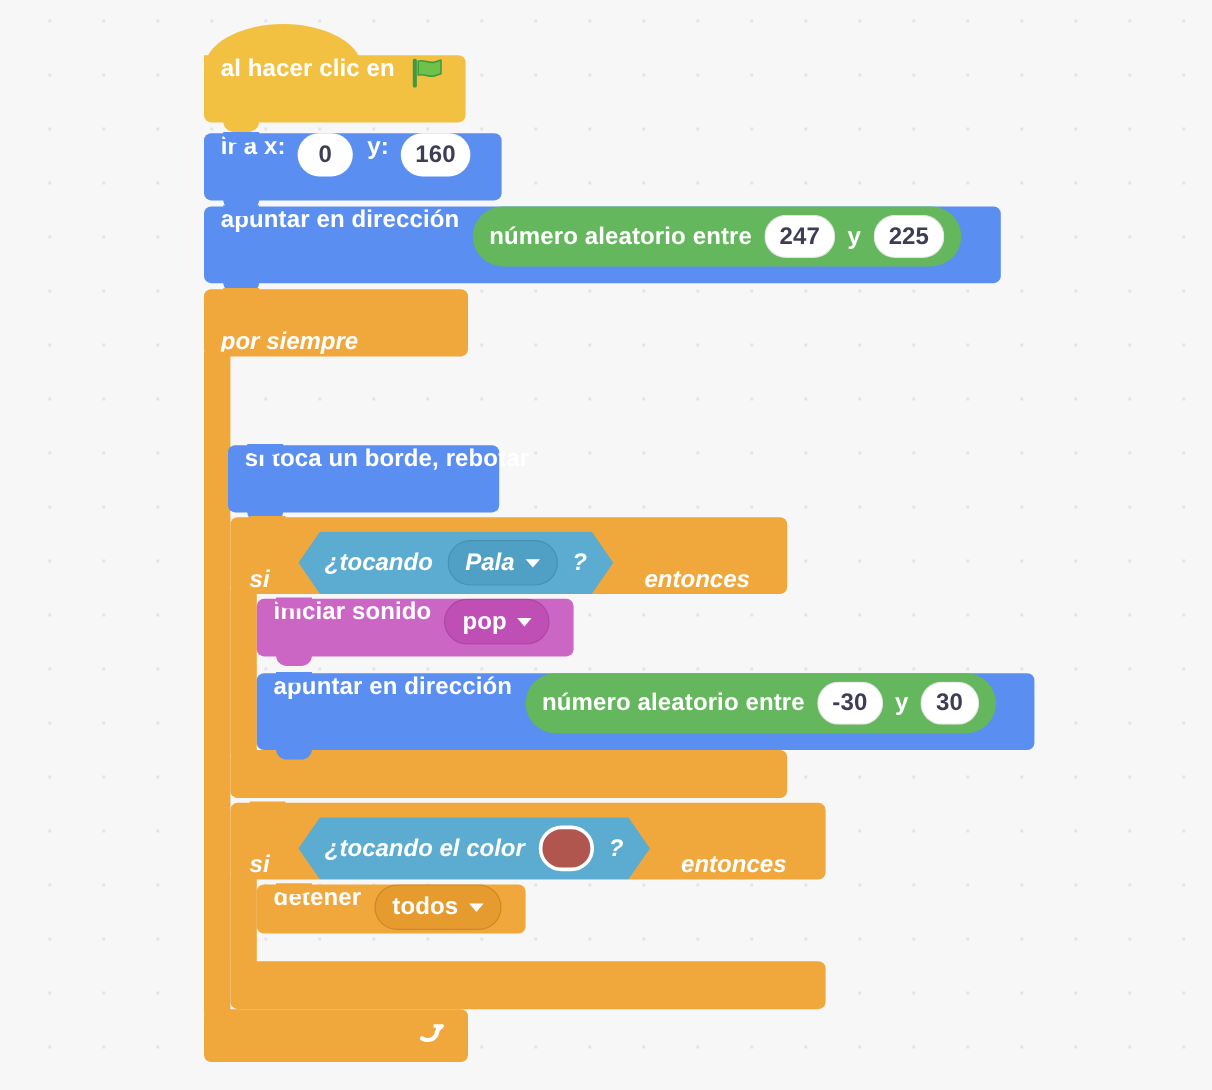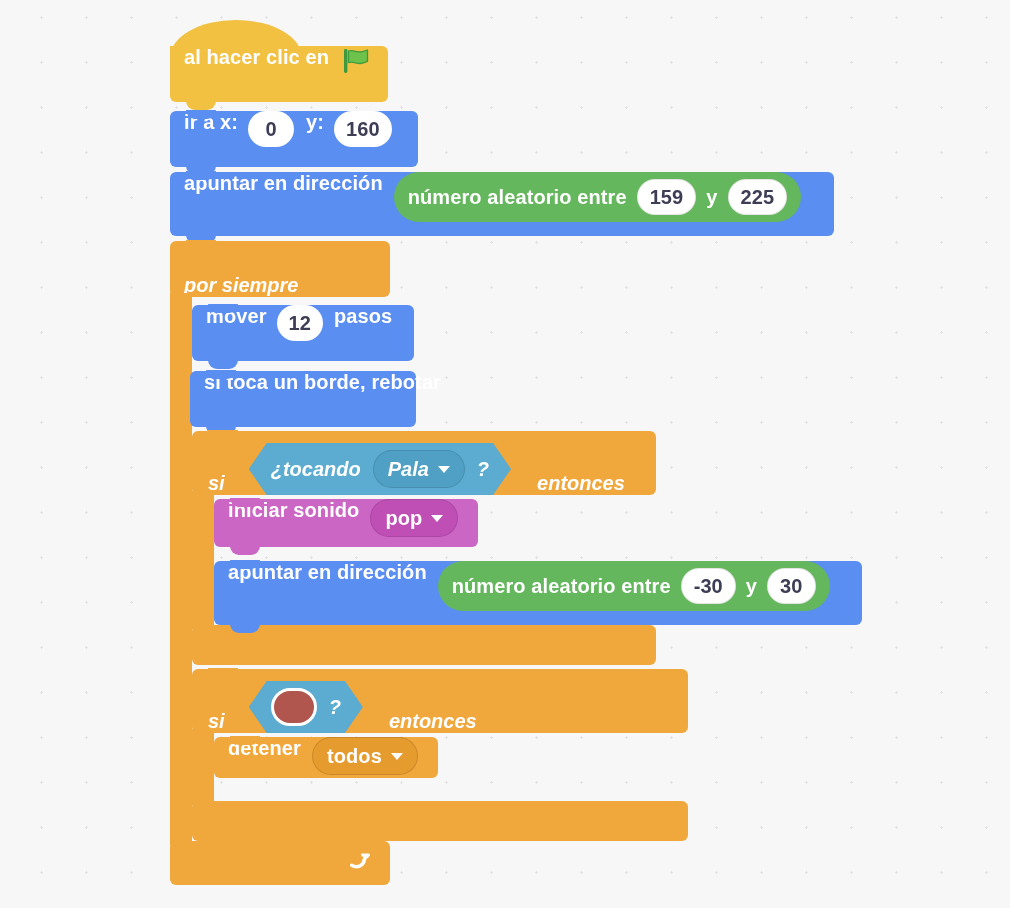--- a/index.html
+++ b/index.html
@@ -229,21 +229,21 @@
     <span class="lbl" style="margin-left:14px;">ir a x:</span>
     <span class="numfield" style="margin-left:10px;">0</span>
     <span class="lbl" style="margin-left:12px;">y:</span>
     <span class="numfield" style="margin-left:10px;">160</span>
   </div>
 
   <div class="blk c-motion notch-top bump-bot" style="left:170px; top:172px; width:664px; height:64px;">
     <span class="lbl" style="margin-left:14px;">apuntar en dirección</span>
     <span class="oval" style="margin-left:11px;">
       <span>número aleatorio entre</span>
-      <span class="numfield inop">159</span>
+      <span class="numfield inop">247</span>
       <span>y</span>
       <span class="numfield inop">225</span>
     </span>
   </div>
 
   <div class="cblock">
 
     <div class="c-top c-control notch-top" style="left:170px; top:241px; width:220px; height:56px;">
       <span class="lbl" style="margin-left:14px;">por siempre</span>
     </div>
@@ -257,25 +257,20 @@
           <path d="M20.2 9.8 C20.2 15.6 15.8 19.4 10.4 19.4 C8.0 19.4 6.0 18.7 4.6 17.6
                    C3.6 16.8 3.7 15.3 4.8 14.7 C5.6 14.3 6.4 14.5 7.1 15.0
                    C8.0 15.7 9.1 16.0 10.4 16.0 C13.8 16.0 16.5 13.6 16.5 9.8 Z" fill="#ffffff"></path>
           <path d="M15.3 4.6 L22.6 4.6 A1.4 1.4 0 0 1 23.6 7.0 L19.6 11.1
                    A1.4 1.4 0 0 1 17.2 10.1 L17.2 7.4 L15.3 7.4 Z" fill="#ffffff"></path>
         </svg>
       </span>
     </div>
   </div>
 
-  <div class="blk c-motion notch-top bump-bot" style="left:192px; top:305px; width:222px; height:56px;">
-    <span class="lbl" style="margin-left:14px;">mover</span>
-    <span class="numfield" style="margin-left:10px;">12</span>
-    <span class="lbl" style="margin-left:11px;">pasos</span>
-  </div>
 
   <div class="blk c-motion notch-top bump-bot" style="left:190px; top:371px; width:226px; height:56px;">
     <span class="lbl" style="margin-left:14px;">si toca un borde, rebotar</span>
   </div>
 
   <div class="cblock">
     <div class="c-top c-control notch-top" style="left:192px; top:431px; width:464px; height:64px;">
       <span class="lbl" style="margin-left:16px;">si</span>
       <span class="hexwrap" style="margin-left:24px;">
         <span class="hex">
@@ -309,20 +304,21 @@
       <span>y</span>
       <span class="numfield inop">30</span>
     </span>
   </div>
 
   <div class="cblock">
     <div class="c-top c-control notch-top" style="left:192px; top:669px; width:496px; height:64px;">
       <span class="lbl" style="margin-left:16px;">si</span>
       <span class="hexwrap" style="margin-left:24px;">
         <span class="hex">
+          <span>¿tocando el color</span>
           <span class="colorswatch" style="background: rgb(176, 86, 79);"></span>
           <span>?</span>
         </span>
       </span>
       <span class="lbl" style="margin-left:26px;">entonces</span>
     </div>
     <div class="c-arm c-control" style="left:192px; top:729px; height:76px;"></div>
     <div class="c-bot c-control" style="left:192px; top:801px; width:496px; height:40px;"></div>
   </div>
 

